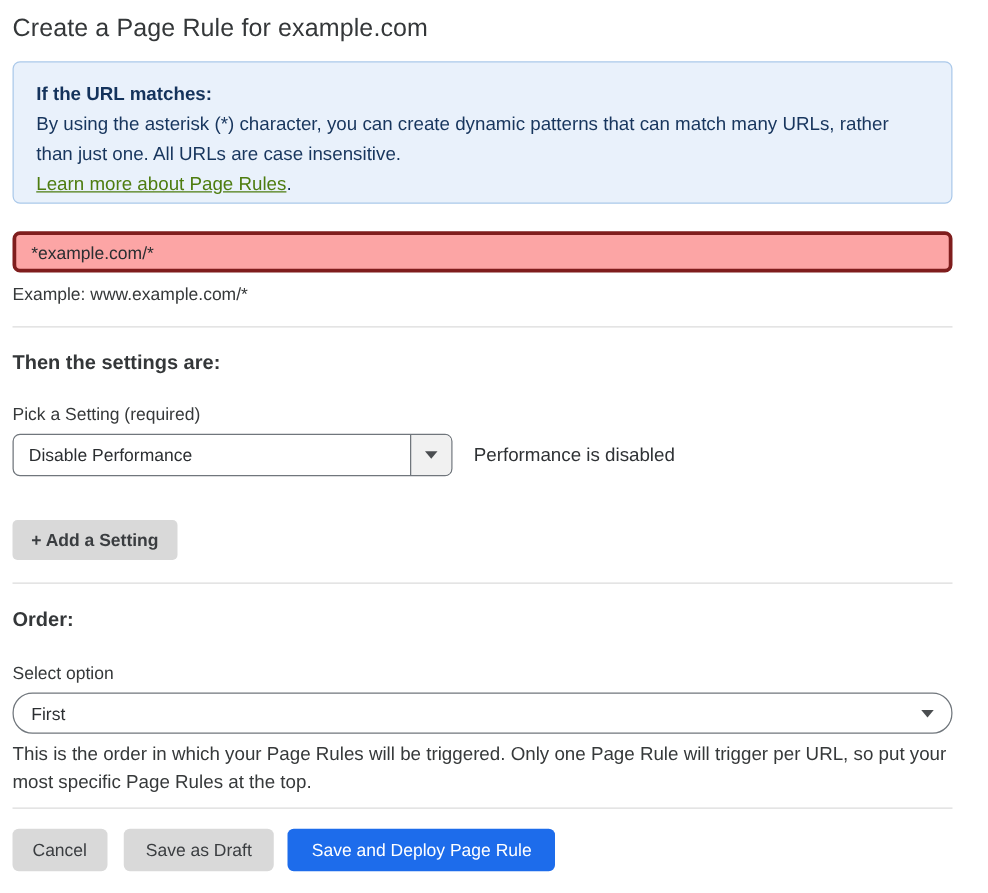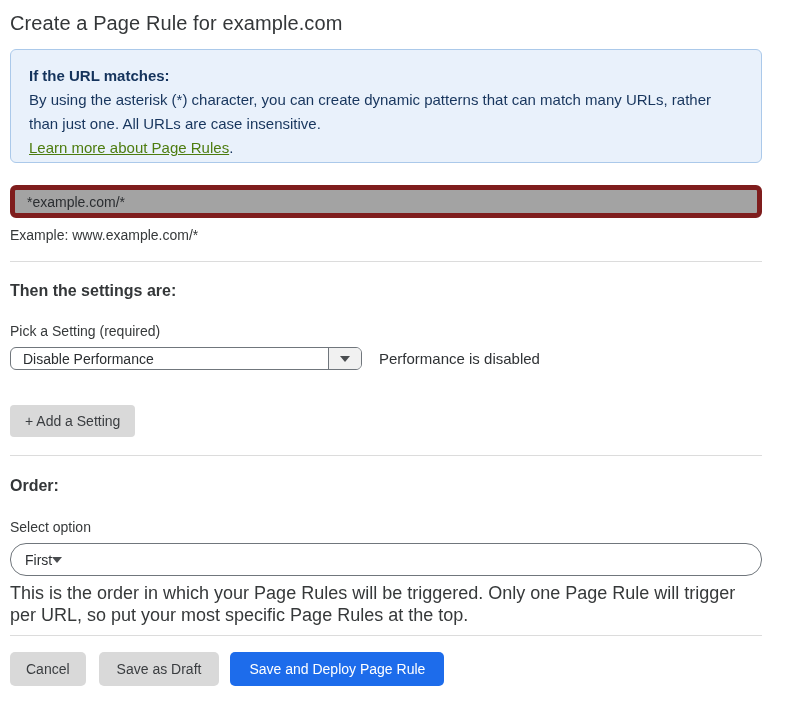--- a/index.html
+++ b/index.html
@@ -27,39 +27,39 @@
     margin-bottom: 22px;
   }
   .info-box-heading { font-weight: 700; color: #14335c; }
   .info-link { color: #4d7c0f; text-decoration: underline; cursor: pointer; }
   .info-link-suffix { color: #17355d; }
 
   .field-label { font-size: 14px; color: #36393a; margin-bottom: 8px; }
 
   .url-input {
     display: block; width: 100%; height: 33px;
-    background: #a3a3a3;
-    border: 5px solid #7f1d1d;
+    background: #fca5a5;
+    border: 3px solid #7f1d1d;
     border-radius: 6px;
     padding: 0 12px;
     font-size: 14px; color: #2b2e31;
     font-family: "Liberation Sans", sans-serif;
     outline: none;
   }
   .example-text { font-size: 14px; color: #36393a; margin-top: 9px; }
 
   .divider { border: none; border-top: 1px solid #dcdcdc; margin: 18px 0 0 0; }
 
   .section-heading { font-size: 16px; font-weight: 700; color: #343739; margin-top: 20px; }
 
   .pick-label { margin-top: 23px; }
 
   .setting-row { display: flex; align-items: center; }
   .split-select {
-    display: inline-flex; width: 352px; height: 23px;
+    display: inline-flex; width: 352px; height: 34px;
     border: 1px solid #70767c; border-radius: 6px;
     background: #fff; overflow: hidden; cursor: pointer;
   }
   .split-select-text {
     flex: 1; display: flex; align-items: center;
     padding: 0 12px; font-size: 14px; color: #2b2e31;
   }
   .split-select-arrow {
     width: 33px; background: #f1f1f1;
     border-left: 1px solid #70767c;
@@ -72,35 +72,36 @@
     border-top: 6px solid #4a4d50;
   }
   .status-text { font-size: 15px; color: #2f3235; margin-left: 17px; }
 
   .btn {
     font-family: "Liberation Sans", sans-serif;
     font-size: 14px; border: none; cursor: pointer;
     border-radius: 5px;
   }
   .btn-gray { background: #d9d9d9; color: #3a3d40; }
-  .add-setting-btn { margin-top: 35px; padding: 8px 15px; border-radius: 4px; }
+  .add-setting-btn { margin-top: 35px; padding: 8px 15px; border-radius: 4px; font-weight: bold; }
 
   .order-heading { margin-top: 21px; }
   .select-label { margin-top: 24px; }
 
   .full-select {
     display: flex; width: 100%; height: 33px;
     border: 1px solid #70767c; border-radius: 16px;
     background: #fff; align-items: center;
+    justify-content: space-between;
     padding: 0 14px; cursor: pointer;
   }
   .full-select-text { font-size: 14px; color: #2b2e31; }
 
   .help-text {
-    font-size: 18px; line-height: 22px; color: #36393a; margin-top: 6px;
+    font-size: 15px; line-height: 22px; color: #36393a; margin-top: 6px;
     max-width: 752px;
   }
 
   .actions-divider { margin-top: 9px; }
   .actions-row { display: flex; align-items: center; margin-top: 16px; }
   .cancel-btn { padding: 9px 16px; }
   .draft-btn { padding: 9px 18px; margin-left: 13px; }
   .deploy-btn { background: #1d6ceb; color: #fff; padding: 9px 19px; margin-left: 11px; }
 </style>
 </head>

